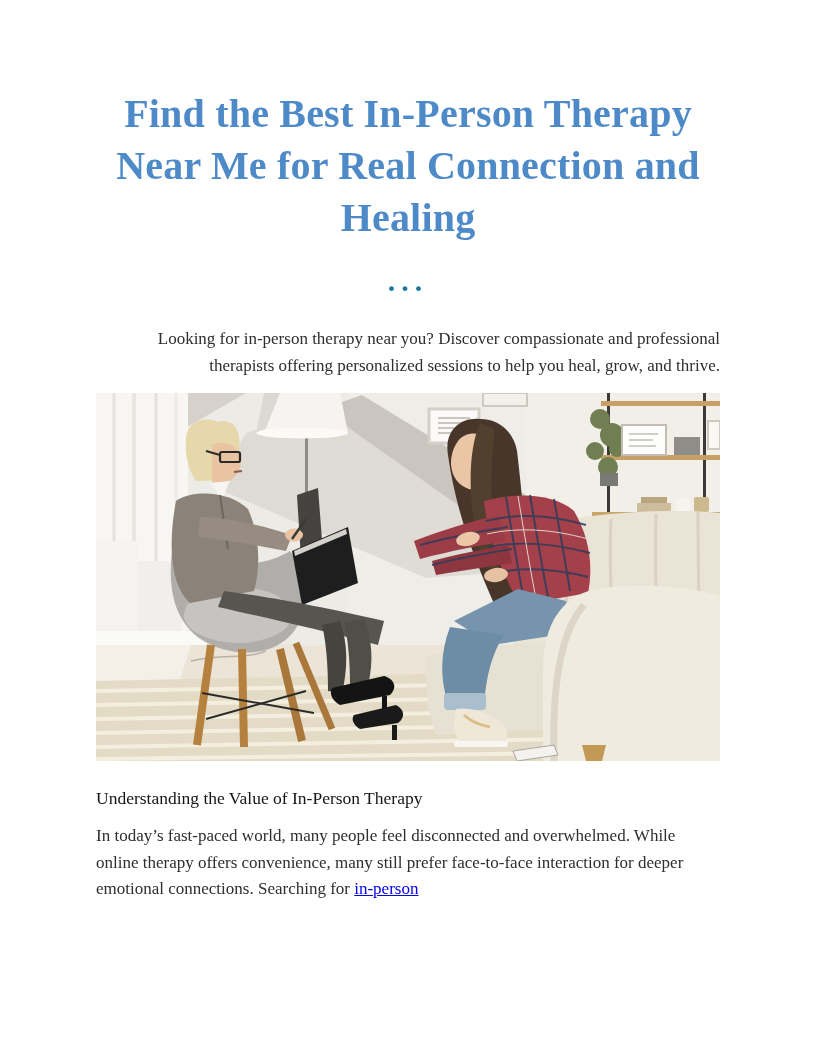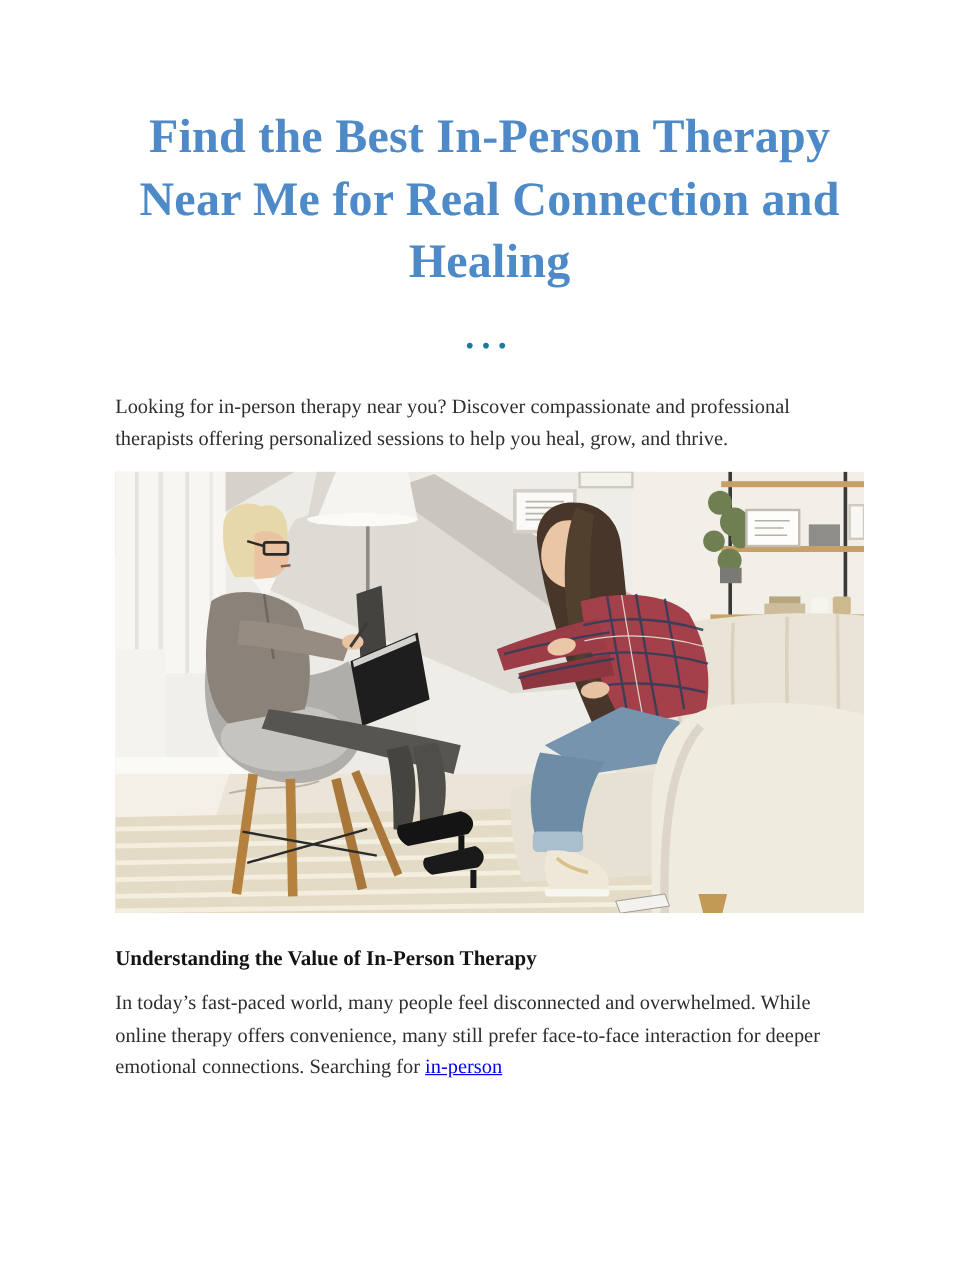--- a/index.html
+++ b/index.html
@@ -32,32 +32,32 @@
     line-height: 30px;
     font-weight: 700;
     letter-spacing: 6px;
   }
   .body-text {
     margin: 0;
     font-size: 17px;
     line-height: 26.5px;
     color: #2e2e2e;
   }
-  .intro { margin-top: 30px; }
+  .intro { margin-top: 30px; text-align: right; }
   .photo-figure {
     margin: 14px 0 0 0;
     width: 624px; height: 368px;
     overflow: hidden;
     line-height: 0;
   }
   .section-heading {
     margin: 24px 0 0 0;
     font-size: 17.5px;
     line-height: 26px;
-    font-weight: 700;
+    font-weight: 400;
     color: #141414;
   }
   .section-body { margin-top: 12px; }
   .inline-link {
     color: #0000ee;
     font-weight: 400;
     text-decoration: underline;
     cursor: pointer;
   }
 </style>

